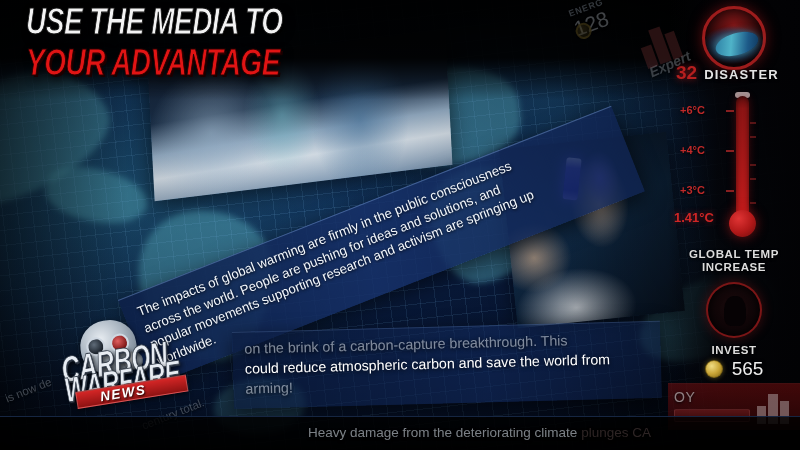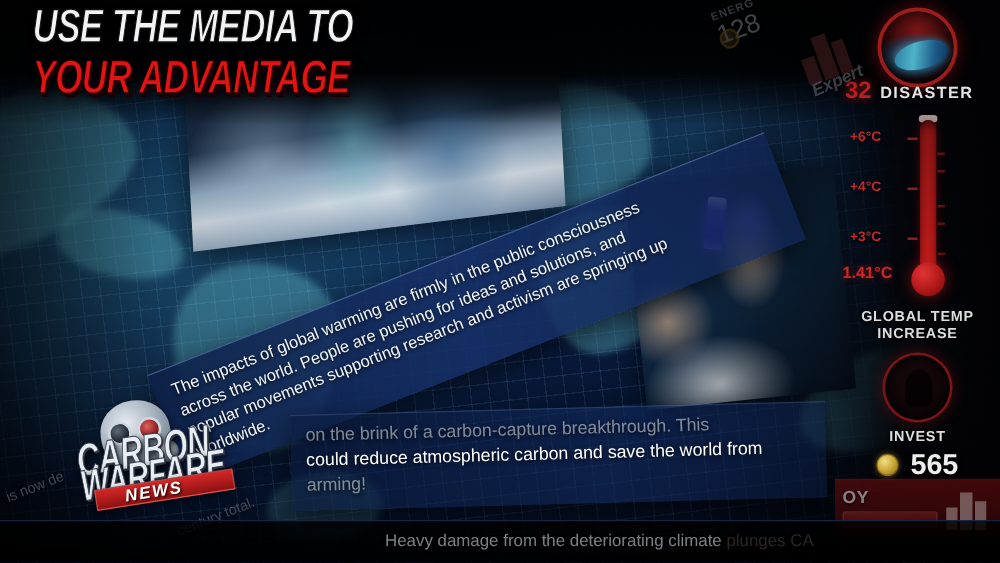--- a/index.html
+++ b/index.html
@@ -291,33 +291,33 @@
     position: absolute; left: 0; top: 358px; width: 132px;
     display: flex; align-items: center; justify-content: center; gap: 9px;
   }
   .coin {
     width: 18px; height: 18px; border-radius: 50%;
     background: radial-gradient(circle at 36% 32%, #f0dc84 0%, #c9a536 52%, #7d6413 100%);
     border: 1px solid rgba(120,95,20,.9);
     box-shadow: 0 0 5px rgba(190,160,50,.45);
   }
   .invest-val {
-    font-size: 23px; font-weight: 700; color: #ededed;
+    font-size: 19px; font-weight: 400; color: #ededed;
     text-shadow: 0 1px 4px #000;
   }
 
   .destroy-panel {
     position: absolute; left: 0; top: 383px; width: 132px; height: 47px;
     background: linear-gradient(180deg, rgba(132,16,16,.78) 0%, rgba(78,8,8,.72) 100%);
     border-top: 1px solid rgba(200,60,60,.35);
     opacity: .62;
   }
   .destroy-label {
     position: absolute; left: 6px; top: 5px;
-    font-size: 14px; font-weight: 700; letter-spacing: .6px;
+    font-size: 14px; font-weight: 400; letter-spacing: .6px;
     color: #e6c9c9; text-shadow: 0 1px 3px #000;
   }
   .destroy-bar {
     position: absolute; left: 6px; top: 25px; width: 76px; height: 13px;
     border-radius: 2px;
     background: linear-gradient(180deg, rgba(190,50,50,.55), rgba(110,18,18,.55));
     border: 1px solid rgba(220,110,110,.35);
   }
   .building-icon {
     position: absolute; right: 10px; top: 6px; width: 34px; height: 34px;

